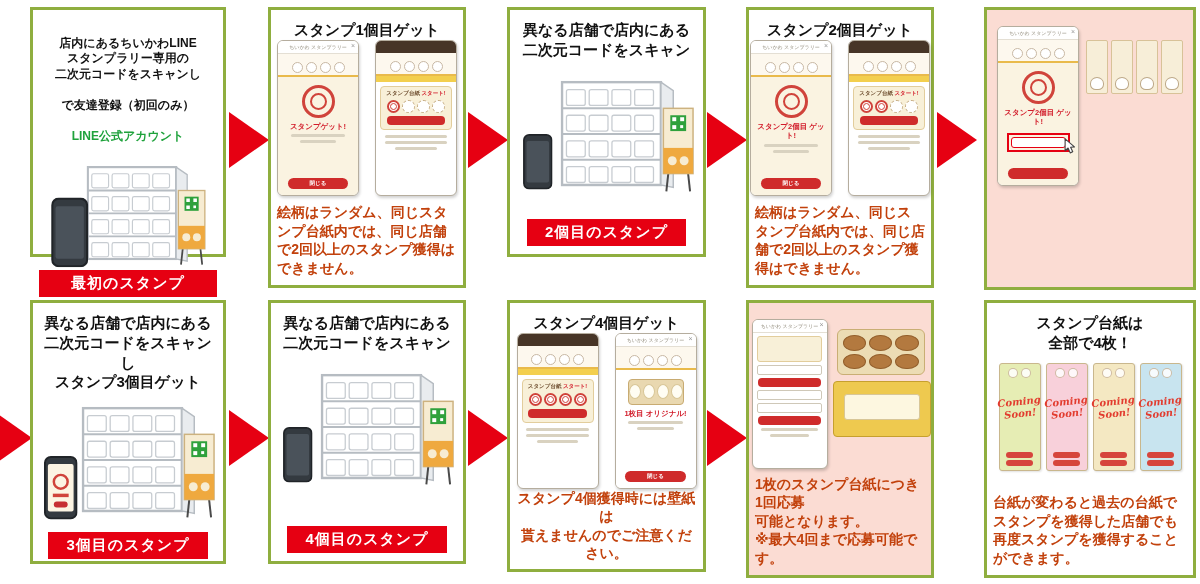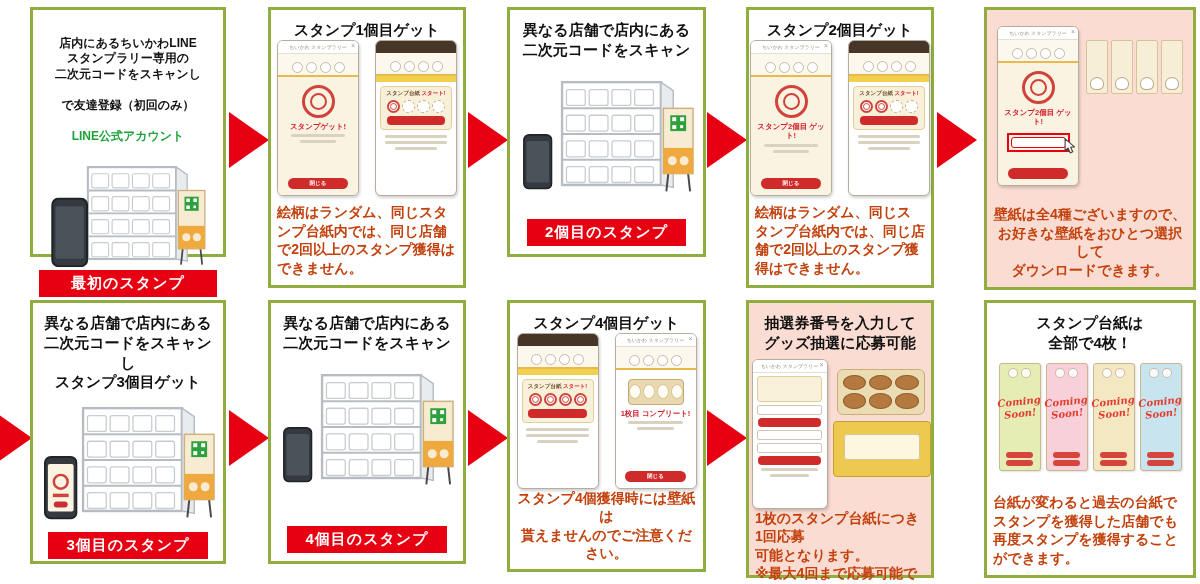--- a/index.html
+++ b/index.html
@@ -297,23 +297,20 @@
           <path d="M6 1 L6 15 L9.5 11.8 L12 17.5 L15 16.2 L12.5 10.8 L17 10.5 Z" fill="#ffffff" stroke="#444" stroke-width="1.3" stroke-linejoin="round"></path>
         </svg>
       </div>
       <div class="walls">
         <div class="wall"></div>
         <div class="wall"></div>
         <div class="wall"></div>
         <div class="wall"></div>
       </div>
     </div>
-    <div class="note center">壁紙は全4種ございますので、
-お好きな壁紙をおひとつ選択して
-ダウンロードできます。</div>
   </div>
 
   <div class="arrow" style="left:-8px;top:410px"></div>
 
   <div class="panel" style="left:30px;top:300px;width:196px;height:264px">
     <div class="step-title">異なる店舗で店内にある
 二次元コードをスキャンし
 スタンプ3個目ゲット</div>
     <svg class="illust tall" viewBox="0 0 182 120" style="height:136px">
       <use href="#sym-shelf" x="44" y="2" width="116" height="110"></use>
@@ -376,36 +373,34 @@
             <i></i>
           </div>
         <div class="p-body white">
           <div class="carton">
               <i></i>
               <i></i>
               <i></i>
               <i></i>
             </div>
           <div class="p-msg">1枚目
-コンプリート!</div>
+オリジナル!</div>
           <div class="p-l"></div>
             <div class="p-l short"></div>
           <div class="p-btn">閉じる</div>
         </div>
       </div>
     </div>
     <div class="note center">スタンプ4個獲得時には壁紙は
 貰えませんのでご注意ください。</div>
   </div>
 
   <div class="arrow" style="left:707px;top:410px"></div>
 
   <div class="panel pink" style="left:746px;top:300px;width:188px;height:278px">
-    <div class="step-title">抽選券番号を入力して
-グッズ抽選に応募可能</div>
     <div class="i-row">
       <div class="phone form">
         <div class="p-head">
             <span>ちいかわ スタンプラリー</span>
             <span class="p-x">×</span>
           </div>
         <div class="p-minicard"></div>
         <div class="p-field"></div>
         <div class="p-btn3"></div>
         <div class="p-field"></div>

